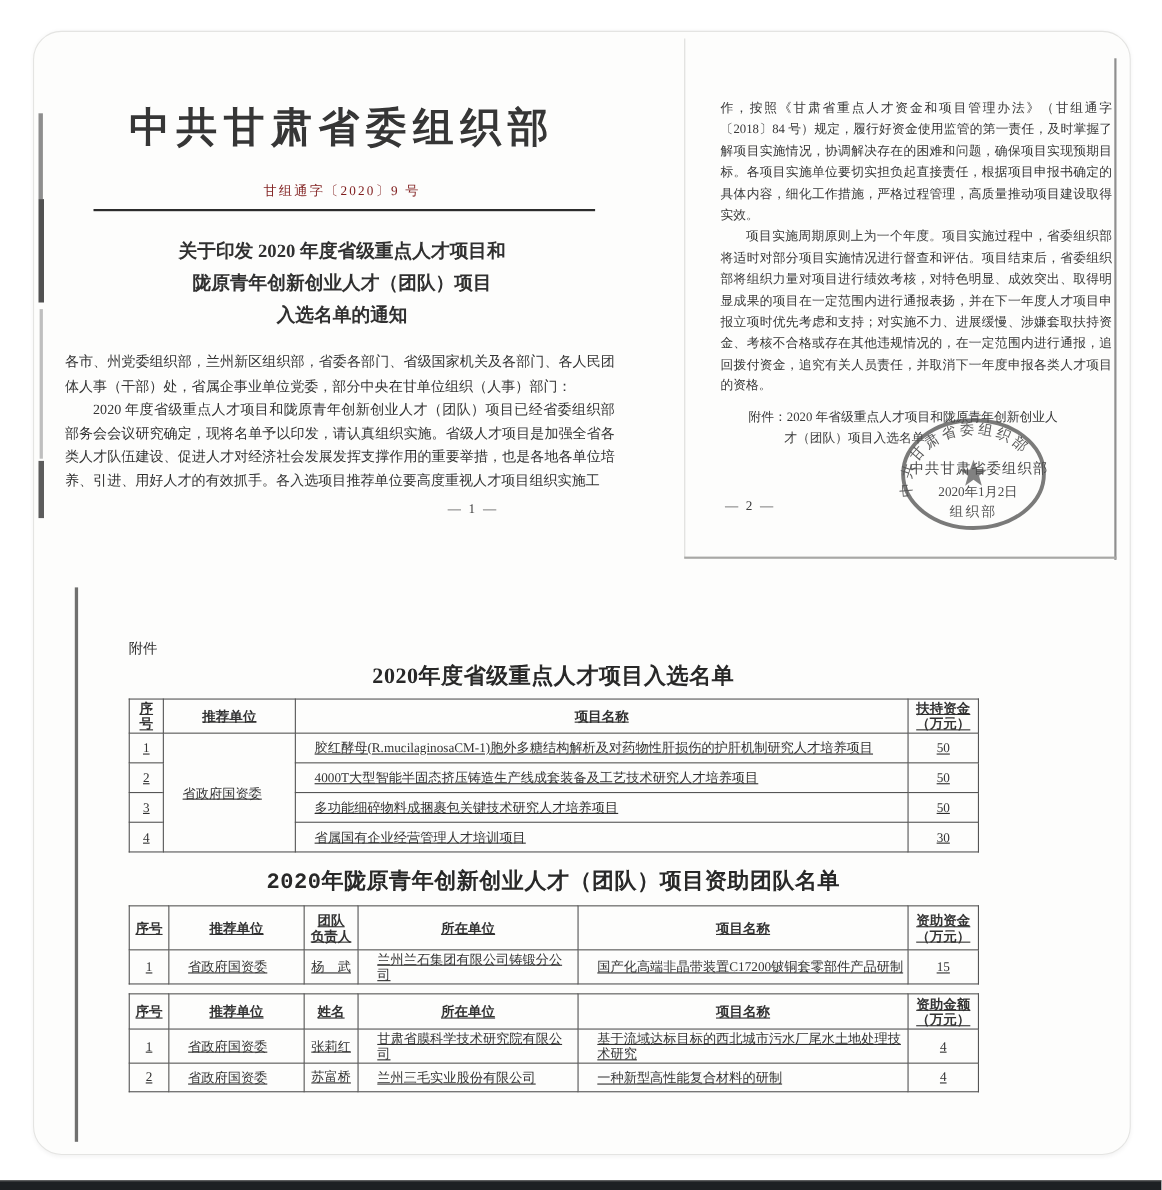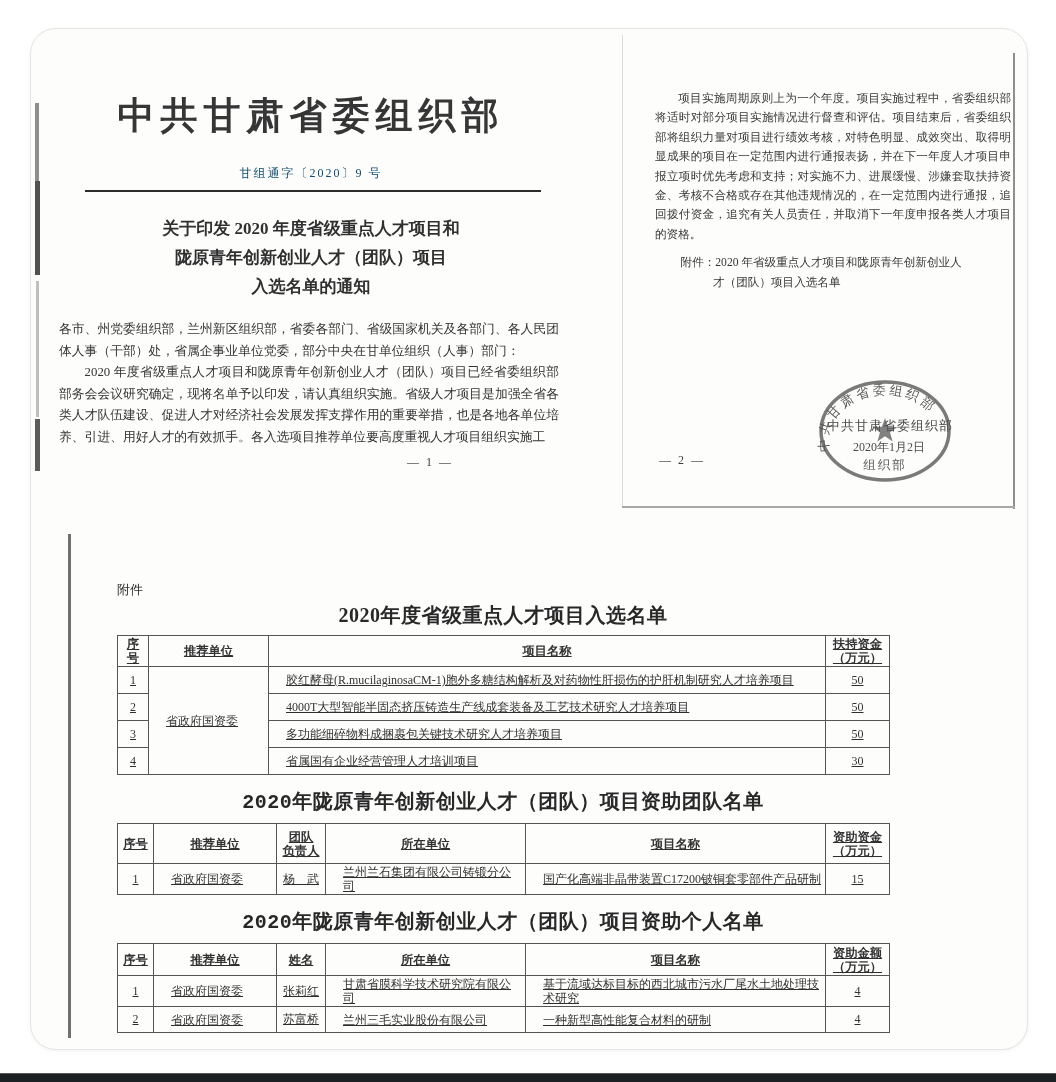--- a/index.html
+++ b/index.html
@@ -28,21 +28,21 @@
   .streak.s4{left:4px;top:390px;width:5px;height:52px;opacity:.8;}
   .streak.s5{left:37px;top:505px;width:3px;height:504px;opacity:.7;}
   .divider-left{position:absolute;left:591px;top:6px;width:1px;height:472px;background:#dcdcda;}
   .divider-right{position:absolute;left:982px;top:24px;width:2px;height:456px;background:#8f8f8f;}
   .hline-p2{position:absolute;left:591px;top:477px;width:393px;height:2px;background:#a8a8a6;}
 
   
   .page1{position:absolute;left:20px;top:10px;width:520px;height:470px;}
   .letterhead{margin-top:52px;text-align:center;font-size:37px;font-weight:bold;
     letter-spacing:6px;color:#363636;white-space:nowrap;}
-  .docnum{margin-top:24px;text-align:center;font-size:12px;letter-spacing:2px;color:#0c4a6e;}
+  .docnum{margin-top:24px;text-align:center;font-size:12px;letter-spacing:2px;color:#7f1d1d;}
   .letterhead-divider{margin:8px 30px 0 34px;border:none;border-top:2px solid #2c2c2c;height:0;}
   .doc-title{margin-top:22px;text-align:center;font-size:17px;font-weight:bold;
     line-height:29px;white-space:pre-line;color:#303030;}
   .body1{margin:18px 12px 0 8px;font-size:12.8px;line-height:21.6px;text-align:justify;color:#333;}
   .body1 p{margin:0;}
   .indent{text-indent:2em;}
   .pagenum1{margin-top:6px;text-align:right;padding-right:118px;font-size:12px;letter-spacing:2px;color:#3c3c3c;}
 
   
   .page2{position:absolute;left:600px;top:10px;width:400px;height:490px;}
@@ -96,20 +96,21 @@
 入选名单的通知</div>
     <div class="body1">
       <p>各市、州党委组织部，兰州新区组织部，省委各部门、省级国家机关及各部门、各人民团体人事（干部）处，省属企事业单位党委，部分中央在甘单位组织（人事）部门：</p>
       <p class="indent">2020 年度省级重点人才项目和陇原青年创新创业人才（团队）项目已经省委组织部部务会会议研究确定，现将名单予以印发，请认真组织实施。省级人才项目是加强全省各类人才队伍建设、促进人才对经济社会发展发挥支撑作用的重要举措，也是各地各单位培养、引进、用好人才的有效抓手。各入选项目推荐单位要高度重视人才项目组织实施工</p>
     </div>
     <div class="pagenum1">— 1 —</div>
   </div>
 
   <div class="page2">
     <div class="body2">
+      <p>作，按照《甘肃省重点人才资金和项目管理办法》（甘组通字〔2018〕84 号）规定，履行好资金使用监管的第一责任，及时掌握了解项目实施情况，协调解决存在的困难和问题，确保项目实现预期目标。各项目实施单位要切实担负起直接责任，根据项目申报书确定的具体内容，细化工作措施，严格过程管理，高质量推动项目建设取得实效。</p>
       <p class="indent">项目实施周期原则上为一个年度。项目实施过程中，省委组织部将适时对部分项目实施情况进行督查和评估。项目结束后，省委组织部将组织力量对项目进行绩效考核，对特色明显、成效突出、取得明显成果的项目在一定范围内进行通报表扬，并在下一年度人才项目申报立项时优先考虑和支持；对实施不力、进展缓慢、涉嫌套取扶持资金、考核不合格或存在其他违规情况的，在一定范围内进行通报，追回拨付资金，追究有关人员责任，并取消下一年度申报各类人才项目的资格。</p>
     </div>
     <div class="att-note">附件：2020 年省级重点人才项目和陇原青年创新创业人
 才（团队）项目入选名单</div>
     <div class="sig-org">中共甘肃省委组织部</div>
     <div class="sig-date">2020年1月2日</div>
     <svg class="seal" width="172" height="132" viewBox="0 0 172 132">
       <ellipse cx="86" cy="64" rx="64" ry="49" fill="none" stroke="#4e4e4e" stroke-width="3.5" opacity="0.85"></ellipse>
       <path id="sealArc" d="M 32 88 A 57 46 0 1 1 140 88" fill="none"></path>
       <text font-size="13" fill="#424242" letter-spacing="3">
@@ -189,21 +190,20 @@
         <td class="c">1</td>
         <td class="l">省政府国资委</td>
         <td class="c">杨　武</td>
         <td class="l">兰州兰石集团有限公司铸锻分公司</td>
         <td class="l">国产化高端非晶带装置C17200铍铜套零部件产品研制</td>
         <td class="c">15</td>
       </tr>
     </tbody>
       </table>
 
-    <div class="tbl-title gap">2020年陇原青年创新创业人才（团队）项目资助个人名单</div>
     <table class="t3">
       <colgroup>
           <col style="width:36px">
           <col style="width:123px">
           <col style="width:49px">
           <col style="width:200px">
           <col style="width:300px">
           <col style="width:64px">
         </colgroup>
       <tbody>

